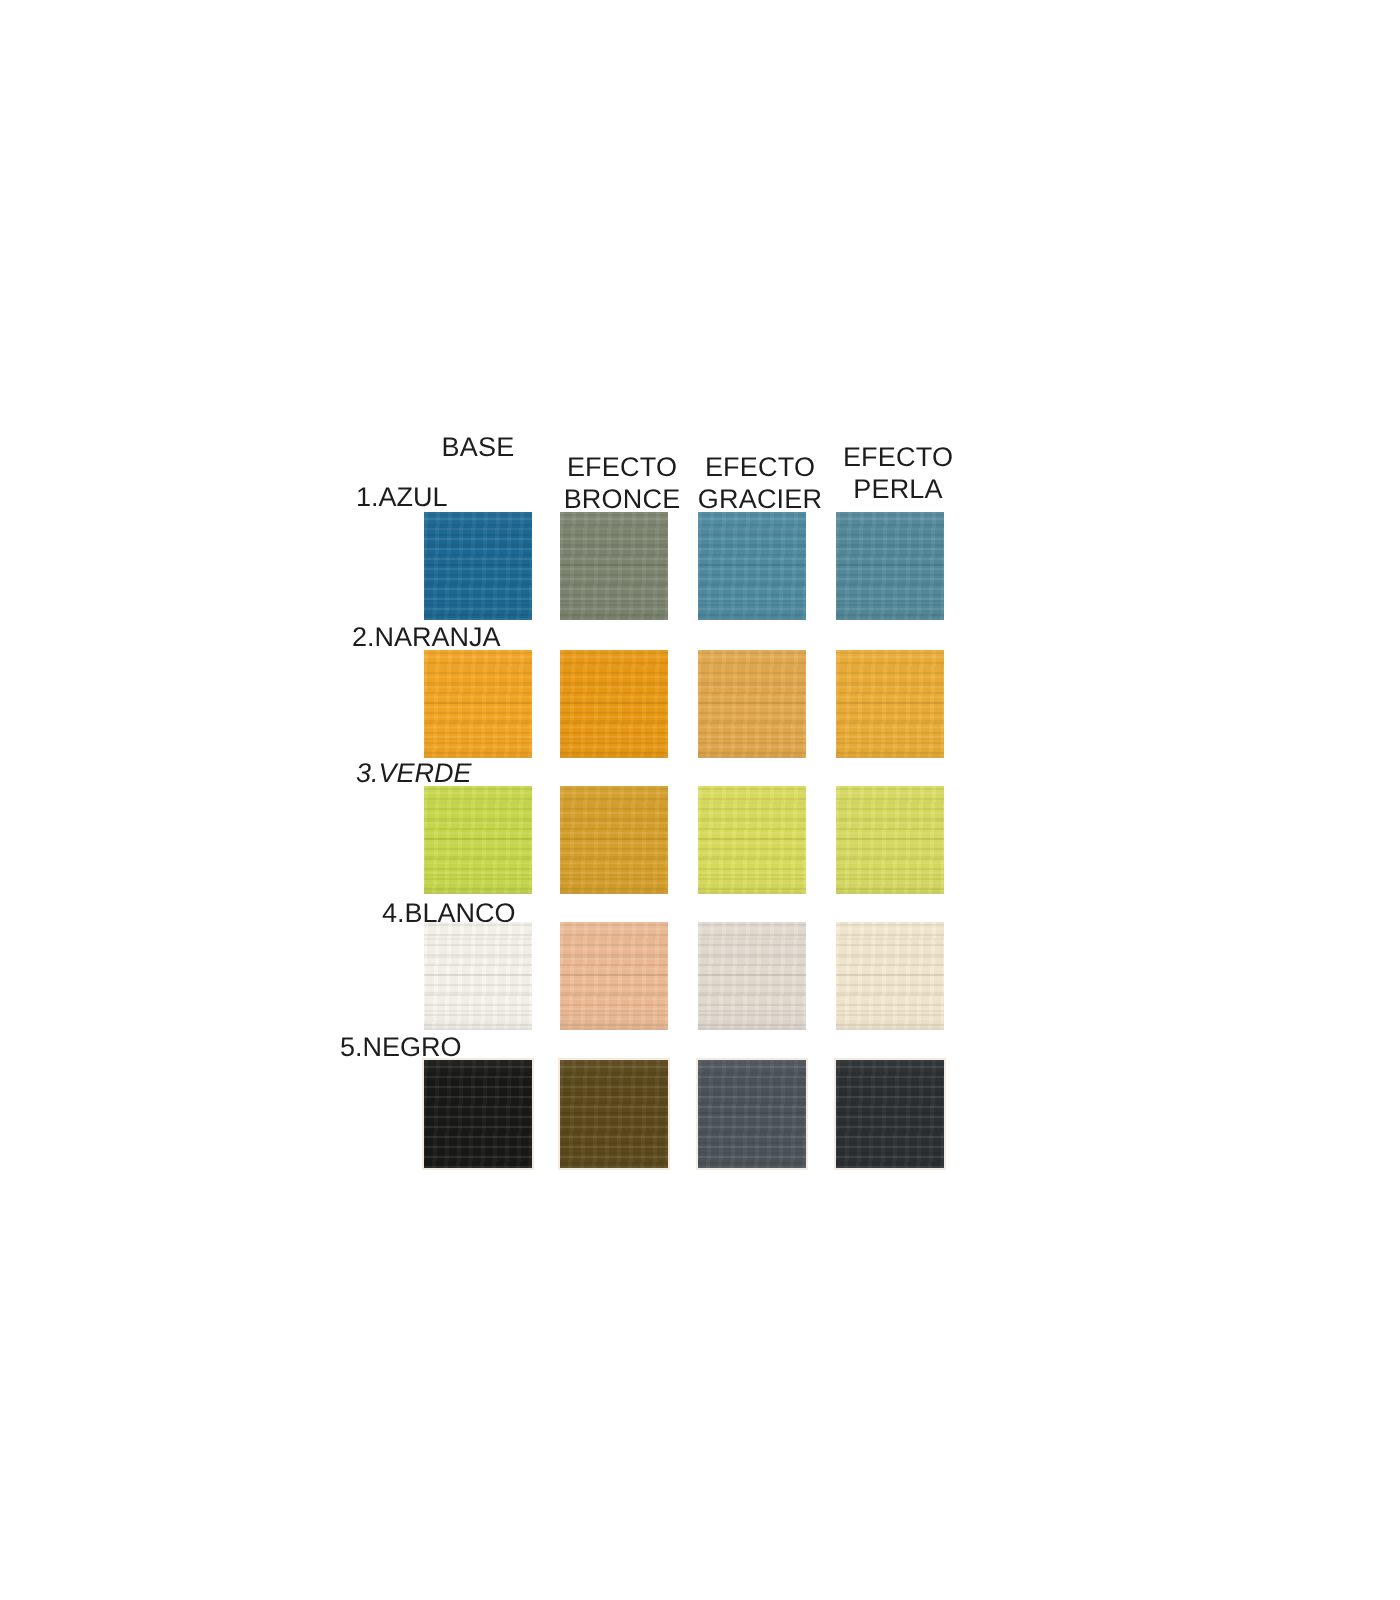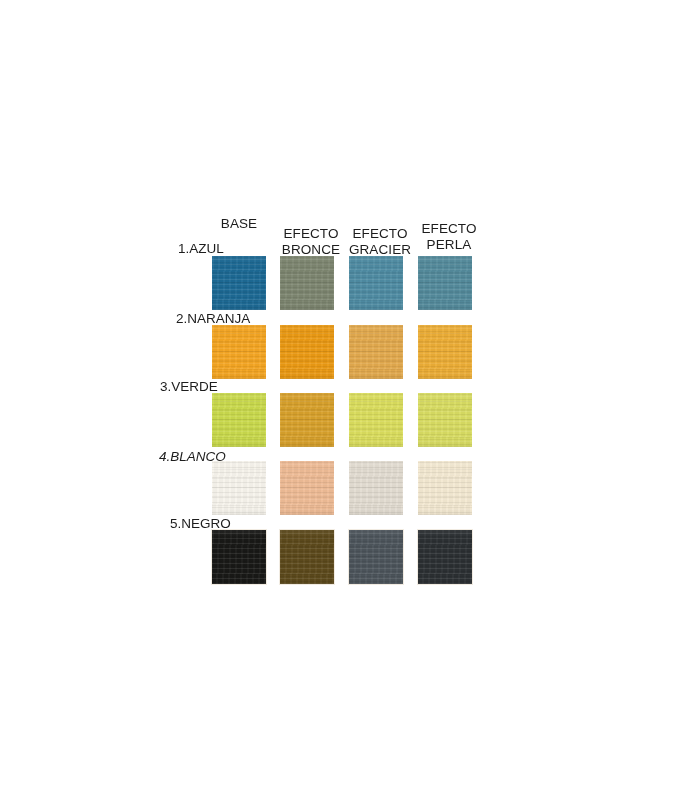--- a/index.html
+++ b/index.html
@@ -147,40 +147,40 @@
   </div>
   <div class="swatch" style="left: 349px; top: 325px; background-color: rgb(227, 170, 78);">
     <span class="grain"></span>
     <span class="vignette"></span>
   </div>
   <div class="swatch" style="left: 418px; top: 325px; background-color: rgb(237, 174, 54);">
     <span class="grain"></span>
     <span class="vignette"></span>
   </div>
 
-  <div class="row-label" style="left:160px; top:379px;">3.VERDE</div>
+  <div class="row-label" style="left:178px; top:379px;font-style:italic;">3.VERDE</div>
 
   <div class="swatch" style="left: 212px; top: 393px; background-color: rgb(202, 218, 77);">
     <span class="grain"></span>
     <span class="vignette"></span>
   </div>
   <div class="swatch" style="left: 280px; top: 393px; background-color: rgb(216, 161, 44);">
     <span class="grain"></span>
     <span class="vignette"></span>
   </div>
   <div class="swatch" style="left: 349px; top: 393px; background-color: rgb(219, 222, 94);">
     <span class="grain"></span>
     <span class="vignette"></span>
   </div>
   <div class="swatch" style="left: 418px; top: 393px; background-color: rgb(217, 221, 99);">
     <span class="grain"></span>
     <span class="vignette"></span>
   </div>
 
-  <div class="row-label" style="left:159px; top:449px;font-style:italic;">4.BLANCO</div>
+  <div class="row-label" style="left:191px; top:449px;">4.BLANCO</div>
 
   <div class="swatch" style="left: 212px; top: 461px; background-color: rgb(247, 244, 236);">
     <span class="grain"></span>
     <span class="vignette"></span>
   </div>
   <div class="swatch" style="left: 280px; top: 461px; background-color: rgb(239, 188, 150);">
     <span class="grain"></span>
     <span class="vignette"></span>
   </div>
   <div class="swatch" style="left: 349px; top: 461px; background-color: rgb(227, 221, 210);">

